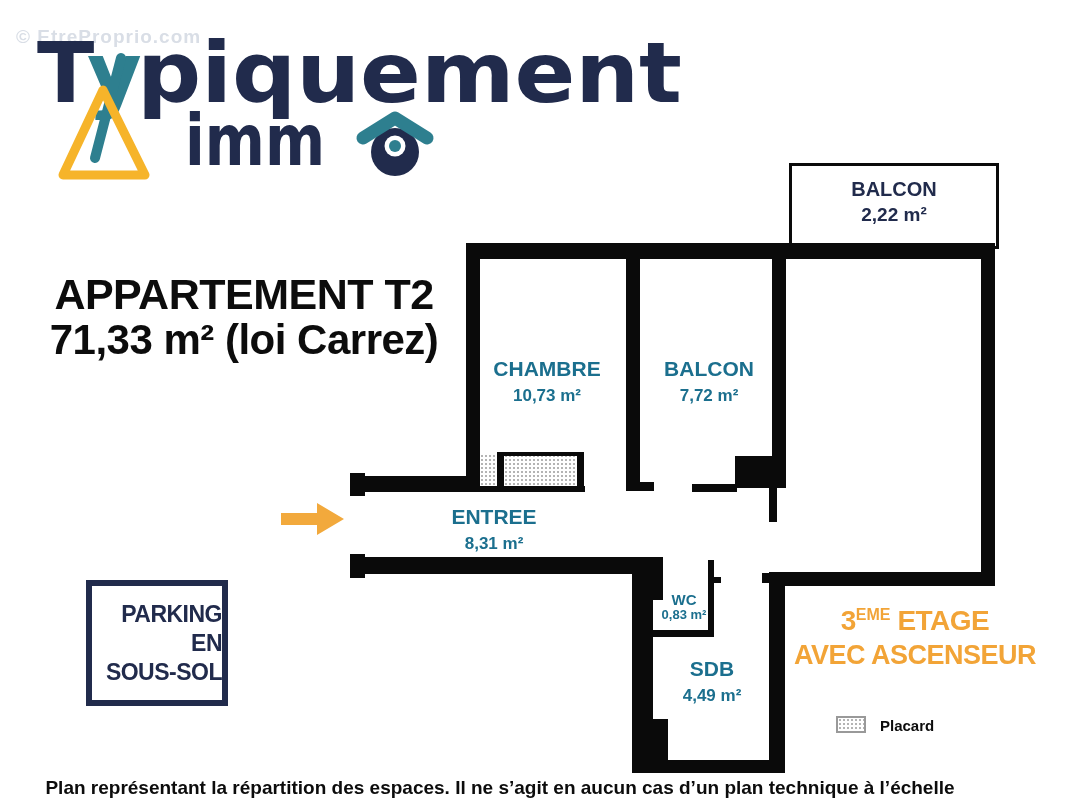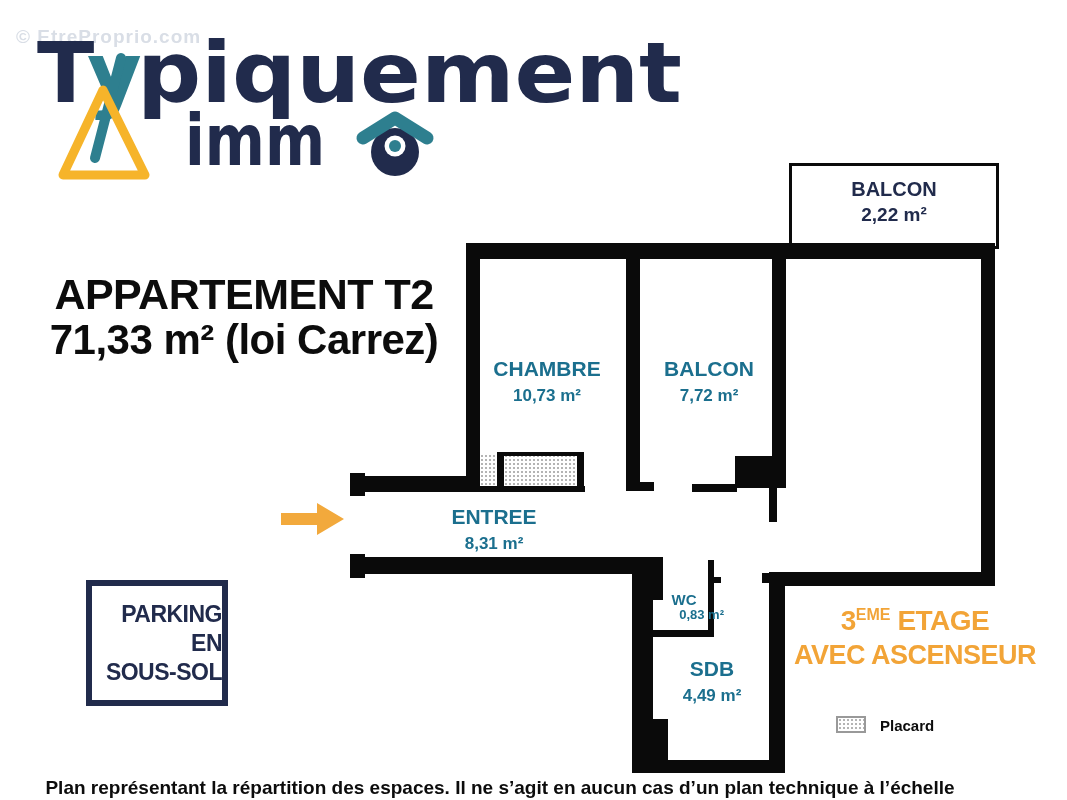--- a/index.html
+++ b/index.html
@@ -25,21 +25,21 @@
   }
   .title .l1{font-size:43px;line-height:45px;}
   .title .l2{font-size:42px;line-height:45px;}
   .room-label{position:absolute;text-align:center;font-weight:bold;color:var(--label_teal,#1b6f8e);}
   .room-label .nm{font-size:21px;line-height:27px;}
   .room-label .ar{font-size:17px;line-height:27px;}
   .room-label.balcon{color:var(--navy,#212b4c);}
   .room-label.balcon .nm{font-size:20px;line-height:26px;}
   .room-label.balcon .ar{font-size:19px;line-height:26px;}
   .room-label.wc .nm{font-size:15px;line-height:15px;}
-  .room-label.wc .ar{font-size:13px;line-height:15px;text-align:right;}
+  .room-label.wc .ar{font-size:13px;line-height:15px;}
   .parking-box{
     position:absolute;left:86px;top:580px;width:142px;height:126px;box-sizing:border-box;
     border:6px solid var(--navy,#212b4c);display:flex;flex-direction:column;
     align-items:flex-end;justify-content:center;
     color:var(--navy,#212b4c);font-weight:bold;font-size:23px;line-height:29px;
     letter-spacing:-0.5px;text-align:center;
   }
   .floor-info{
     position:absolute;left:790px;top:599px;width:250px;text-align:center;
     color:var(--orange,#f2a437);font-weight:bold;letter-spacing:-0.5px;

